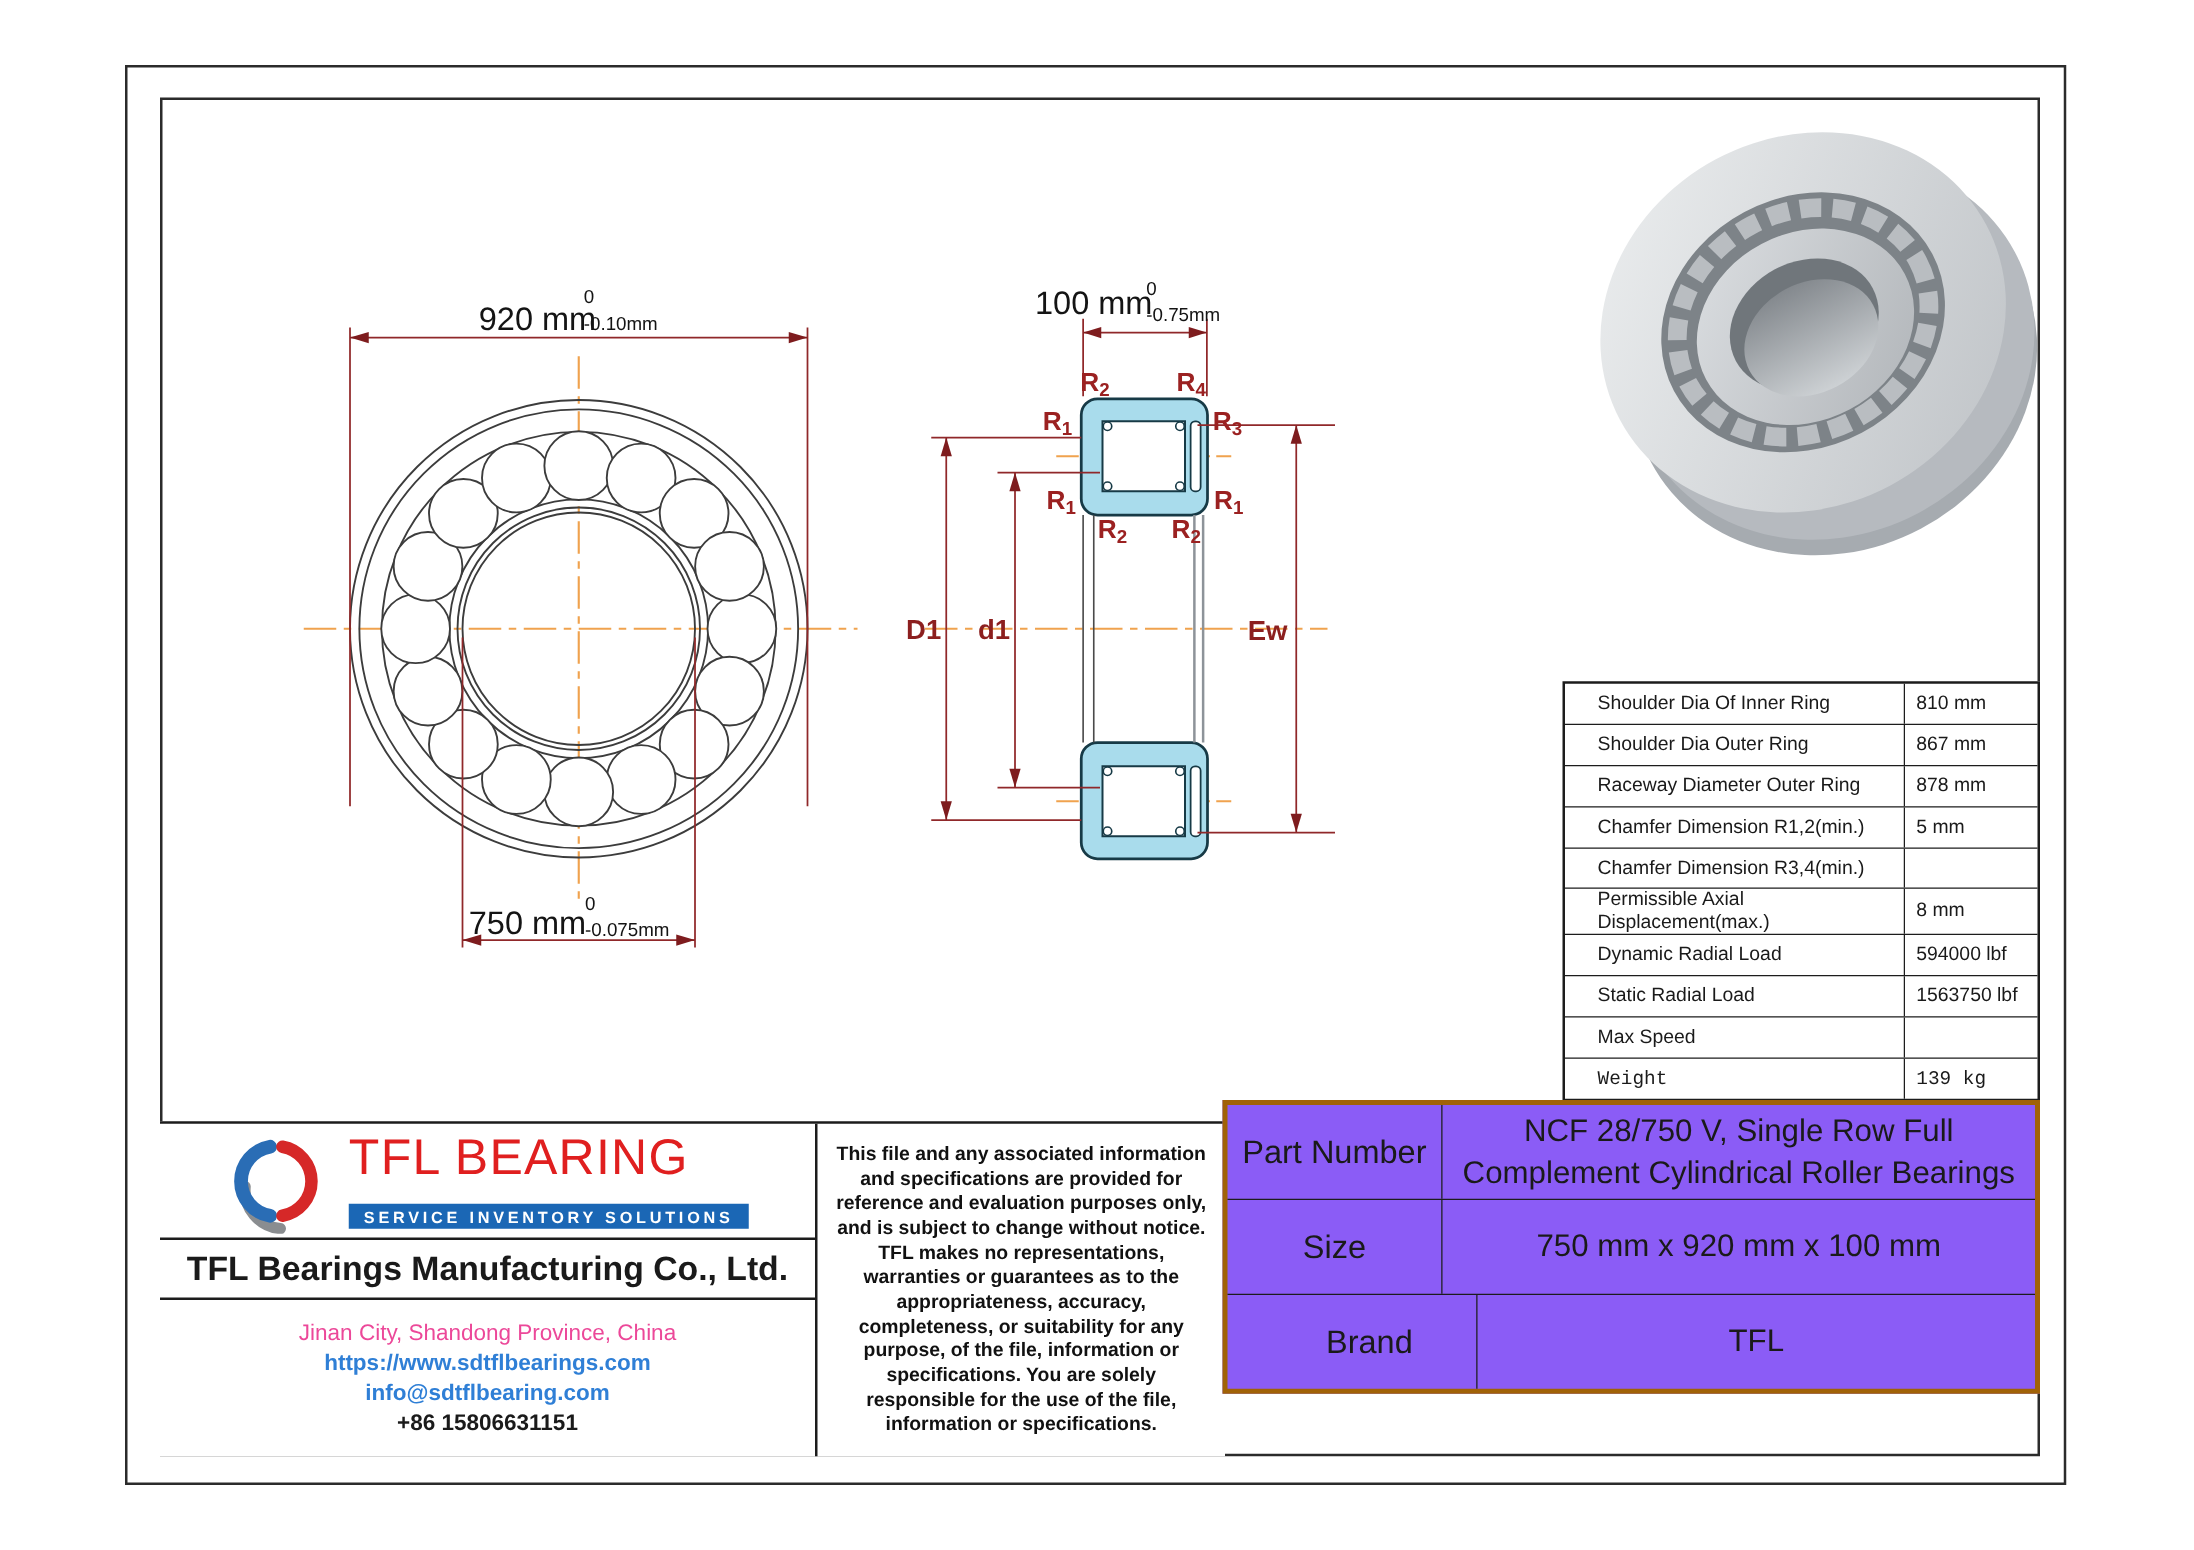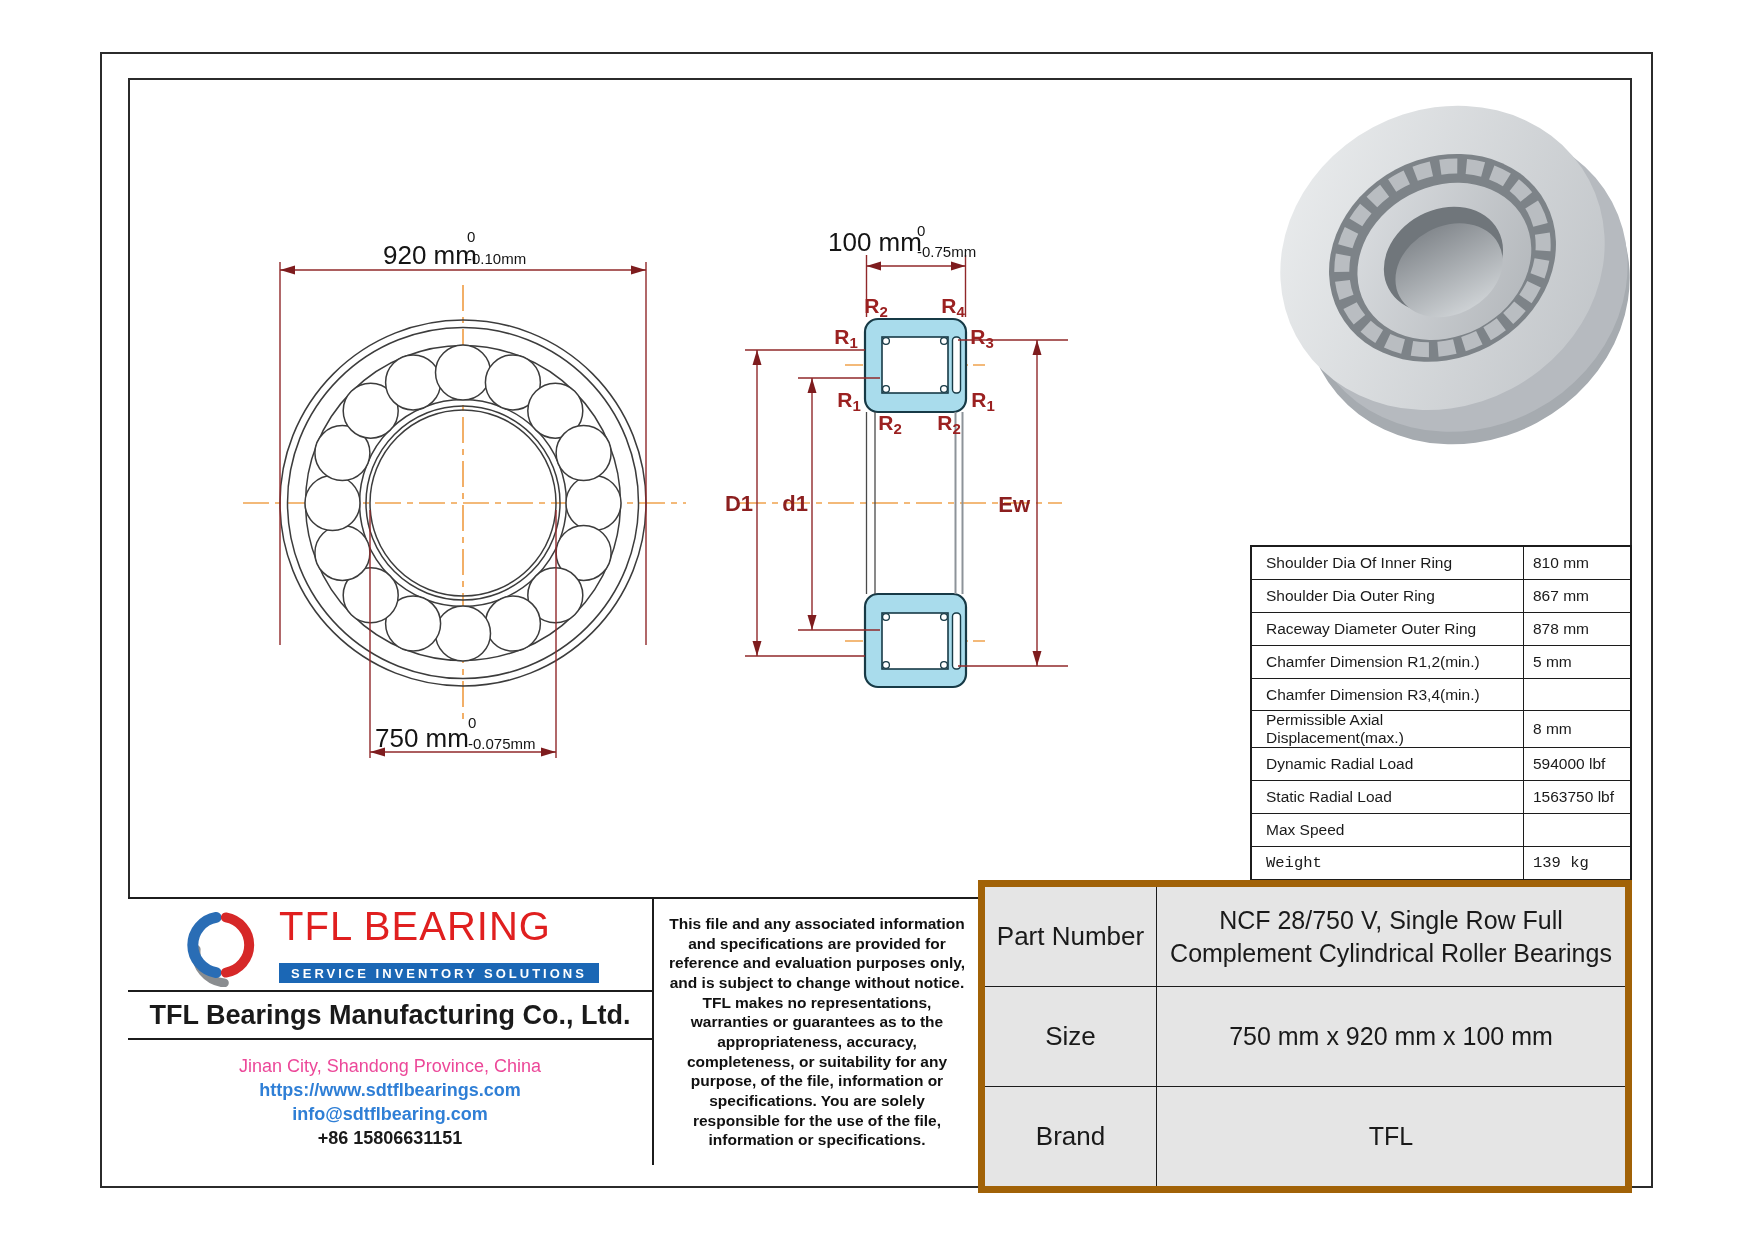--- a/index.html
+++ b/index.html
@@ -11,42 +11,42 @@
   .dimtxt{font-size:26px;fill:#141414;}
   .toltxt{font-size:15px;fill:#141414;}
   .rlab{font-size:21px;fill:#9b2121;text-anchor:middle;font-weight:bold;}
   .rsub{font-size:15px;fill:#9b2121;}
   .dlab{font-size:22px;fill:#8c1f1f;text-anchor:end;font-weight:bold;}
 
   
   .spec-table{position:absolute;left:1250px;top:545px;width:382px;height:336px;border:2px solid #1c1c1c;box-sizing:border-box;display:flex;flex-direction:column;background:#fff;}
   .spec-row{flex:1;display:flex;border-bottom:1.5px solid #1c1c1c;box-sizing:border-box;}
   .spec-row:last-child{border-bottom:none;font-family:Liberation Mono, monospace;}
-  .spec-label{width:272px;border-right:1.5px solid #1c1c1c;box-sizing:border-box;display:flex;align-items:center;padding-left:14px;font-size:15.5px;}
+  .spec-label{width:272px;border-right:1.5px solid #1c1c1c;box-sizing:border-box;display:flex;align-items:center;padding-left:26px;font-size:15.5px;}
   .spec-value{flex:1;display:flex;align-items:center;padding-left:9px;font-size:15.5px;}
 
   
   .info-block{position:absolute;left:128px;top:897px;width:852px;height:268px;border-top:2px solid #1c1c1c;box-sizing:border-box;display:flex;background:#fff;}
   .col-a{width:524px;display:flex;flex-direction:column;box-sizing:border-box;}
   .logo-row{height:93px;border-bottom:2px solid #1c1c1c;display:flex;align-items:center;justify-content:center;gap:14px;box-sizing:border-box;}
   .logo-stack{display:flex;flex-direction:column;align-items:flex-start;}
   .logo-title{font-size:40px;font-weight:normal;color:#e01f1f;letter-spacing:1px;line-height:1;}
   .logo-banner{margin-top:17px;background:#1b67b5;color:#fff;font-size:13px;font-weight:bold;letter-spacing:3px;padding:3px 12px 2px 12px;}
   .name-row{height:48px;border-bottom:2px solid #1c1c1c;display:flex;align-items:center;justify-content:center;font-size:27px;font-weight:bold;box-sizing:border-box;}
   .addr-row{flex:1;display:flex;flex-direction:column;align-items:center;justify-content:center;gap:3px;font-size:18px;}
   .addr-line{color:#ec4899;}
   .link-line{color:#2f7fd6;text-decoration:none;font-weight:bold;}
   .phone-line{font-weight:bold;}
   .col-b{flex:1;border-left:2px solid #1c1c1c;box-sizing:border-box;display:flex;align-items:center;justify-content:center;padding:10px 14px;}
   .disclaimer{font-size:15.5px;line-height:1.27;text-align:center;font-weight:bold;color:#111;}
 
   
-  .product-table{position:absolute;left:978px;top:880px;width:654px;height:313px;border:7px solid #a16207;box-sizing:border-box;display:flex;flex-direction:column;background:#e5e5e5;}
+  .product-table{position:absolute;left:978px;top:880px;width:654px;height:235px;border:4px solid #a16207;box-sizing:border-box;display:flex;flex-direction:column;background:#8b5cf6;}
   .prod-row{flex:1;display:flex;border-bottom:1.5px solid #1c1c1c;box-sizing:border-box;}
-  .prod-row:last-child{border-bottom:none;}
+  .prod-row:last-child{border-bottom:none;padding-left:28px;}
   .prod-label{width:172px;border-right:1.5px solid #1c1c1c;box-sizing:border-box;display:flex;align-items:center;justify-content:center;font-size:26px;}
   .prod-value{flex:1;display:flex;align-items:center;justify-content:center;text-align:center;font-size:25px;padding:0 10px;line-height:1.3;}
 </style>
 </head>
 <body>
 
 <div class="page">
   <div class="outer-frame"></div>
   <div class="inner-frame"></div>
 

